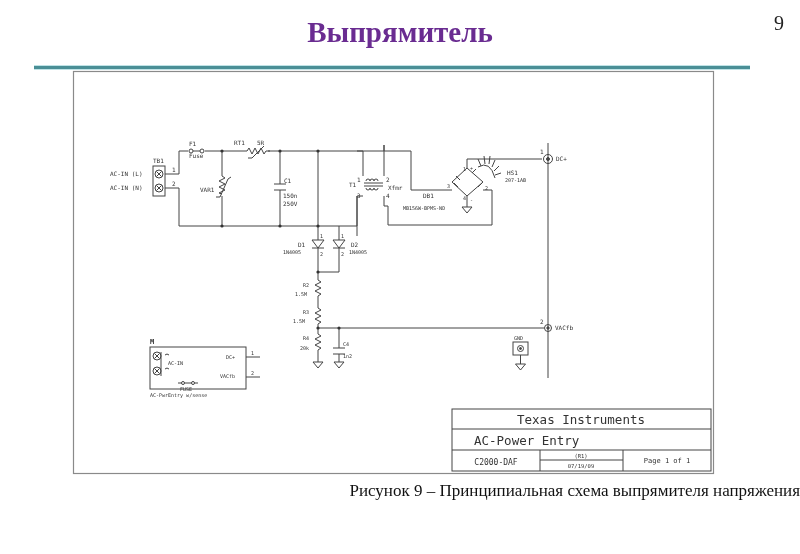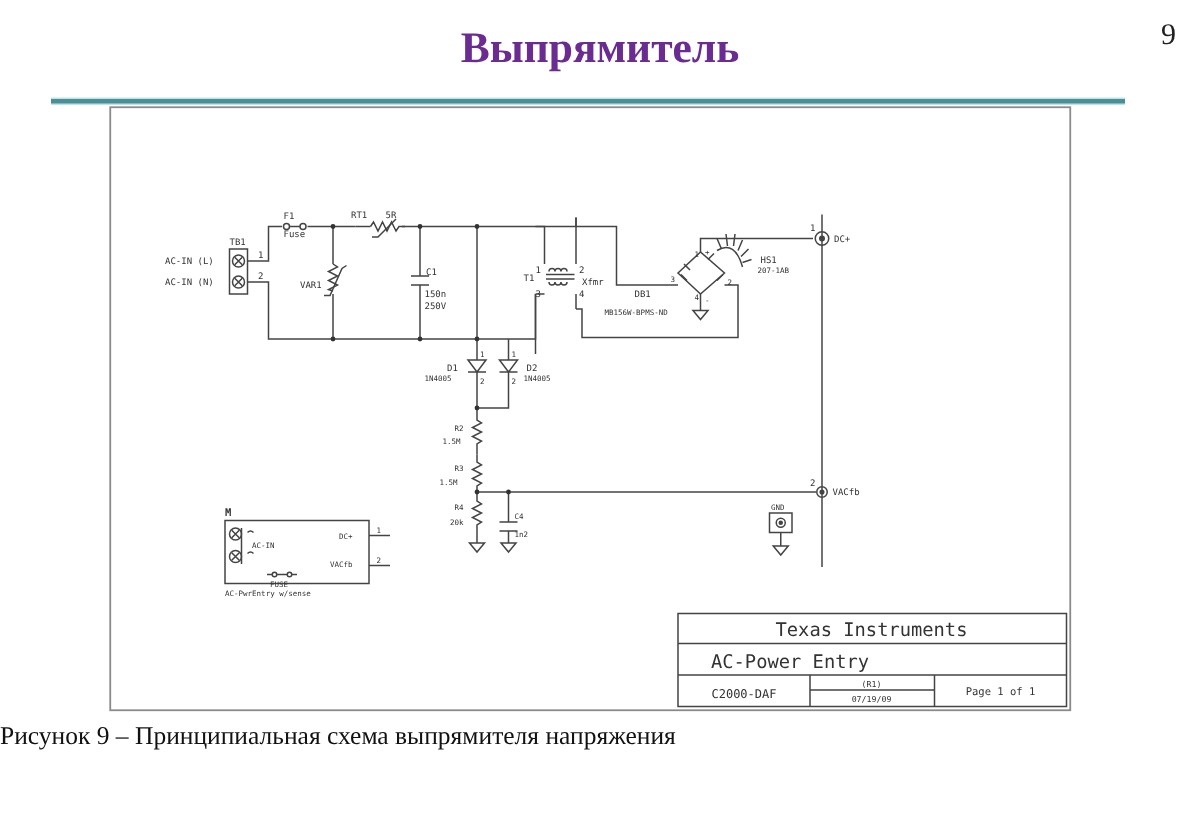--- a/index.html
+++ b/index.html
@@ -1,21 +1,21 @@
 <!DOCTYPE html>
 <html><head>
 <meta charset="utf-8">
 <style>
   html, body { margin: 0; padding: 0; background: #ffffff; }
   body { width: 800px; height: 554px; position: relative; overflow: hidden; font-family: "Liberation Serif", serif; }
   .slide-title { position: absolute; left: 0; width: 800px; top: 16px; text-align: center; font-family: "Liberation Serif", serif; font-weight: bold; font-size: 29px; color: #6a2c91; }
   .page-num { position: absolute; right: 16px; top: 12px; font-family: "Liberation Serif", serif; font-size: 20px; color: #222; }
   .title-rule { position: absolute; left: 34px; width: 716px; top: 66px; height: 3px; background: #4a8f96; box-shadow: 0 1px 0 #bfe3e6, 0 -1px 0 #bfe3e6; }
   .schematic { position: absolute; left: 0; top: 0; }
-  .caption { position: absolute; left: 0; width: 800px; top: 481px; text-align: left; font-family: "Liberation Serif", serif; font-size: 17px; color: #111; }
+  .caption { position: absolute; left: 0; width: 800px; top: 481px; text-align: right; font-family: "Liberation Serif", serif; font-size: 17px; color: #111; }
   svg text { font-family: "DejaVu Sans Mono", monospace; fill: #333; }
 </style>
 </head>
 <body>
 
 <div class="slide-title">Выпрямитель</div>
 <div class="page-num">9</div>
 <div class="title-rule"></div>
 
 <svg class="schematic" width="800" height="554" viewBox="0 0 800 554" xmlns="http://www.w3.org/2000/svg">

